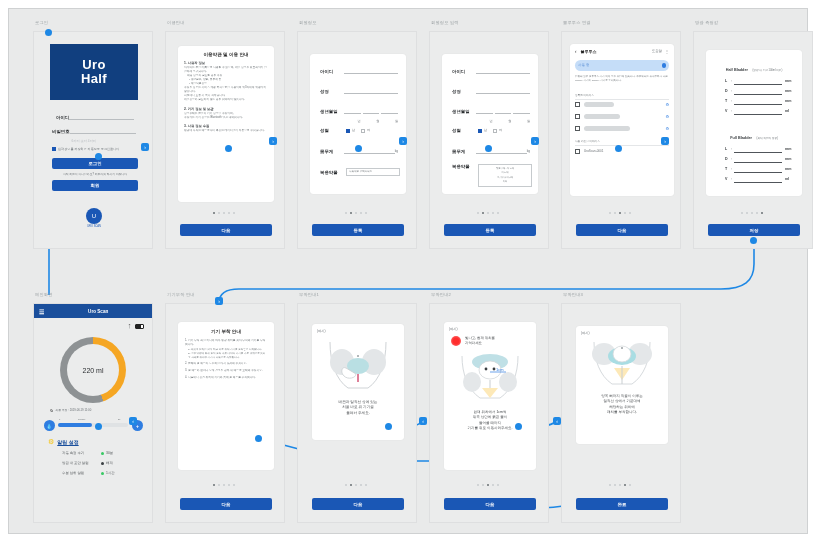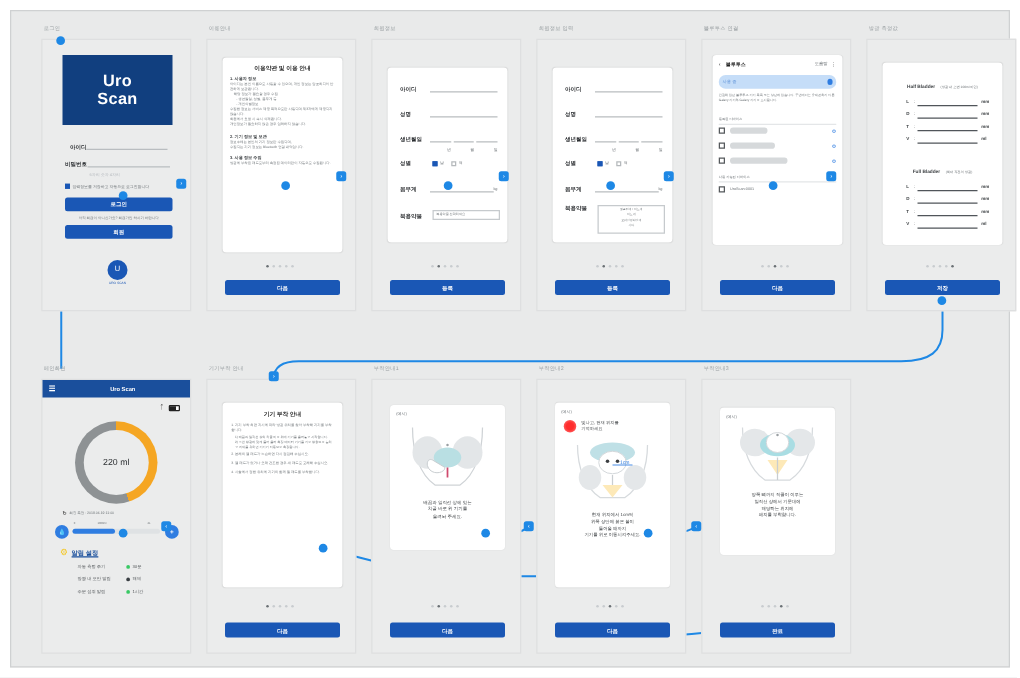--- a/index.html
+++ b/index.html
@@ -114,21 +114,21 @@
       <path d="M512,418 C530,418 540,418 548,412"></path>
       <path d="M480,496 C520,500 540,500 560,496"></path>
     </g>
   </svg>
 
   <div class="frame" style="left:24px; top:22px; width:120px; height:218px;">
     <div class="frame-label">로그인</div>
     <div class="phone">
       <div class="logo" style="left:16px; top:12px; width:88px; height:56px;">
         <span><span>Uro</span><br>
-              <span>Scan</span></span>
+              <span>Half</span></span>
       </div>
 
       <div class="fld-row" style="left:22px; top:82px; width:78px;">
         <span class="fld-lab">아이디</span>
         <span class="fld-line"></span>
       </div>
 
       <div class="fld-row" style="left:18px; top:96px; width:84px;">
         <span class="fld-lab">비밀번호</span>
         <span class="fld-line">

